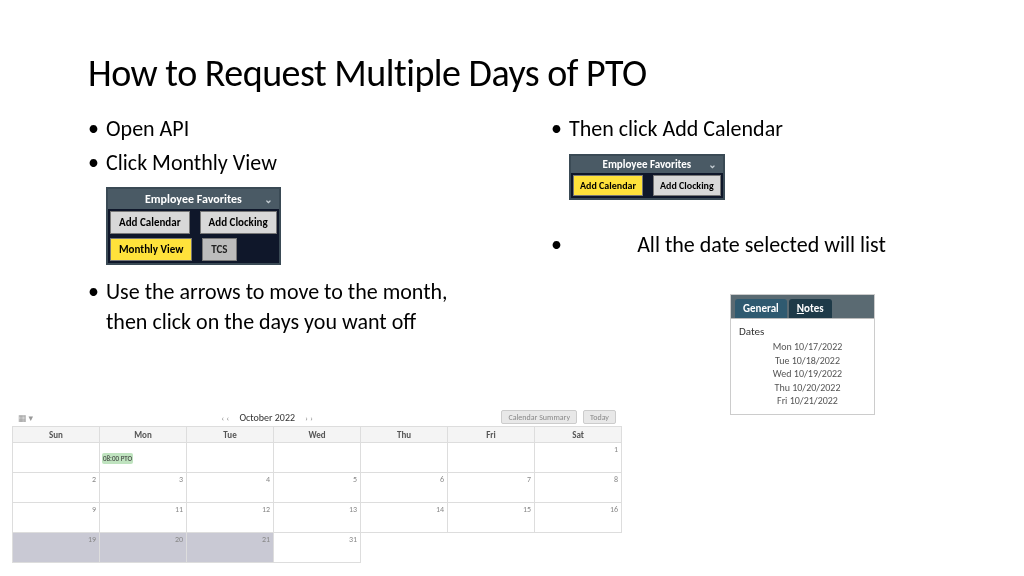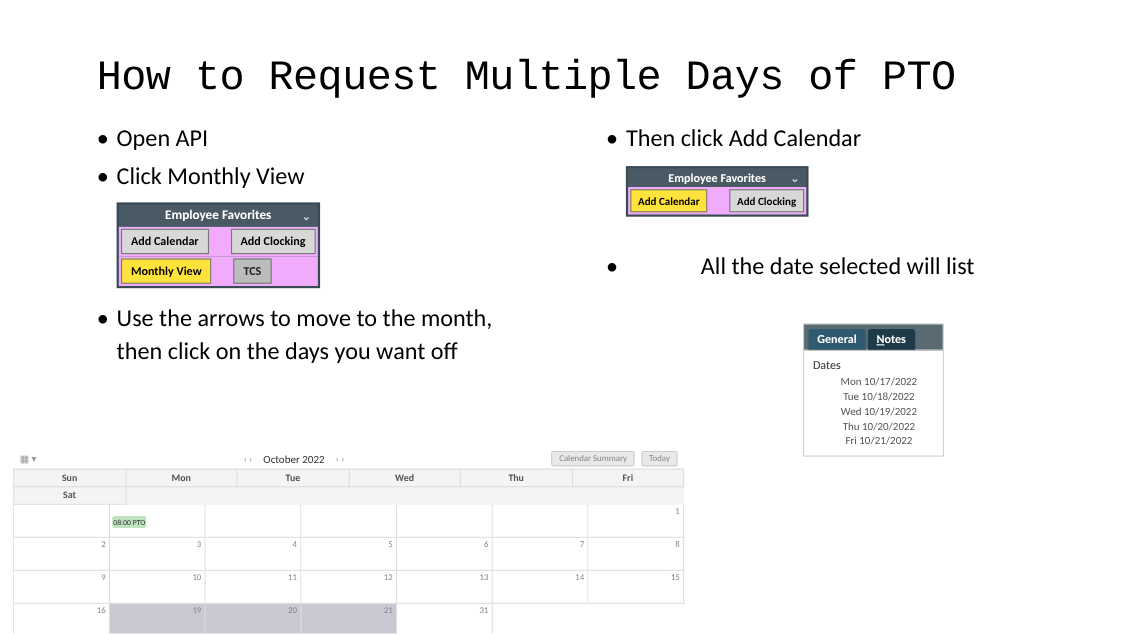--- a/index.html
+++ b/index.html
@@ -1,56 +1,56 @@
 <!DOCTYPE html>
 <html><head>
 <meta charset="utf-8">
 <style>
   * { box-sizing: border-box; margin: 0; padding: 0; }
   body { width: 1024px; height: 576px; background: #fff; font-family: "Segoe UI", Calibri, Arial, sans-serif; color: #000; position: relative; overflow: hidden; }
   .slide { padding: 50px 70px 0 88px; }
-  h1 { font-size: 38px; font-weight: 400; margin-bottom: 18px; letter-spacing: -0.5px; font-family: Liberation Mono, monospace; }
+  h1 { font-size: 38px; font-weight: 400; margin-bottom: 18px; letter-spacing: -0.5px; }
   .cols { display: flex; gap: 60px; }
   .col { flex: 1; }
   ul { list-style: none; }
   li { font-size: 22px; line-height: 1.35; margin-bottom: 4px; position: relative; padding-left: 18px; }
   li::before { content: "•"; position: absolute; left: 0; top: 0; }
   li .wrap { padding-left: 0; }
 
   
   .widget { background: #3a4a55; display: inline-block; padding: 2px; margin: 6px 0 12px 18px; }
   .widget-header { color: #fff; font-size: 12px; font-weight: 700; text-align: center; padding: 3px 6px; background: #4a5a65; display: flex; align-items: center; justify-content: center; gap: 6px; position: relative; }
   .widget-header .chev { position: absolute; right: 6px; color: #c8d0d6; font-size: 10px; }
-  .btnrow { display: flex; gap: 20px; padding: 2px; background: #f0abfc; }
+  .btnrow { display: flex; gap: 10px; padding: 2px; background: #0f172a; }
   .wbtn { font-size: 11px; font-weight: 700; padding: 4px 8px; background: #d8d8d8; color: #000; border: 1px solid #777; white-space: nowrap; }
   .wbtn.hi { background: #ffe23b; }
   .wbtn.gray { background: #bcbcbc; color: #222; }
 
   
   .cal-wrap { position: absolute; left: 12px; top: 408px; width: 610px; background: #fff; font-size: 9px; color: #444; }
   .cal-top { display: flex; align-items: center; justify-content: space-between; padding: 2px 6px; }
   .cal-top .icons { display: flex; gap: 4px; color: #999; }
   .cal-top .title { font-size: 10px; color: #333; display: flex; align-items: center; gap: 10px; }
   .cal-top .nav { color: #888; font-size: 9px; }
   .cal-top .right { display: flex; gap: 6px; align-items: center; }
   .pill { background: #e8e8e8; border: 1px solid #ccc; padding: 1px 6px; font-size: 8px; color: #888; border-radius: 2px; }
-  .cal-head { display: grid; grid-template-columns: repeat(6, 1fr); border-top: 1px solid #ddd; border-left: 1px solid #ddd; background: #f4f4f4; }
+  .cal-head { display: grid; grid-template-columns: repeat(7, 1fr); border-top: 1px solid #ddd; border-left: 1px solid #ddd; background: #f4f4f4; }
   .cal-head div { border-right: 1px solid #ddd; border-bottom: 1px solid #ddd; text-align: center; padding: 2px 0; font-size: 9px; color: #555; font-weight: 600; }
   .cal-body { display: grid; grid-template-columns: repeat(7, 1fr); border-left: 1px solid #ddd; }
   .cell { border-right: 1px solid #ddd; border-bottom: 1px solid #ddd; height: 30px; position: relative; padding: 1px 3px; text-align: right; font-size: 8px; color: #888; background: #fff; }
   .cell.sel { background: #c9c9d4; }
   .event { position: absolute; left: 2px; top: 10px; background: #bfe3bf; font-size: 7px; padding: 1px 1px; color: #333; border-radius: 2px; }
 
   
   .widget.w2 { margin-left: 18px; }
   .widget.w2 .wbtn { font-size: 10px; padding: 3px 6px; }
   .widget.w2 .widget-header { font-size: 11px; padding: 2px 6px; }
 
   
-  .dates-panel { position: absolute; left: 730px; top: 294px; width: 128px; background: #f0f0f0; border: 1px solid #ccc; font-size: 11px; }
+  .dates-panel { position: absolute; left: 730px; top: 294px; width: 145px; background: #f0f0f0; border: 1px solid #ccc; font-size: 11px; }
   .tabs { display: flex; gap: 2px; padding: 4px 4px 0 4px; background: #5a6a72; }
   .tab { padding: 3px 8px; font-size: 11px; font-weight: 700; color: #fff; background: #2f5a70; border-top-left-radius: 3px; border-top-right-radius: 3px; }
   .tab.inactive { background: #1e3a48; }
   .tab .ul { text-decoration: underline; }
   .dates-body { background: #fff; padding: 6px 8px; border-top: 1px solid #bbb; }
   .dates-body .lbl { font-size: 11px; color: #333; margin-bottom: 2px; }
   .dates-body .dline { font-size: 10px; color: #555; padding-left: 10px; line-height: 1.35; text-align: center; }
 </style>
 </head>
 <body>
@@ -140,21 +140,20 @@
       <div class="cell"></div>
       <div class="cell">1</div>
       <div class="cell">2</div>
       <div class="cell">3</div>
       <div class="cell">4</div>
       <div class="cell">5</div>
       <div class="cell">6</div>
       <div class="cell">7</div>
       <div class="cell">8</div>
       <div class="cell">9</div>
-      <div class="cell">10</div>
       <div class="cell">11</div>
       <div class="cell">12</div>
       <div class="cell">13</div>
       <div class="cell">14</div>
       <div class="cell">15</div>
       <div class="cell">16</div>
       <div class="cell sel">19</div>
       <div class="cell sel">20</div>
       <div class="cell sel">21</div>
       <div class="cell">31</div>

